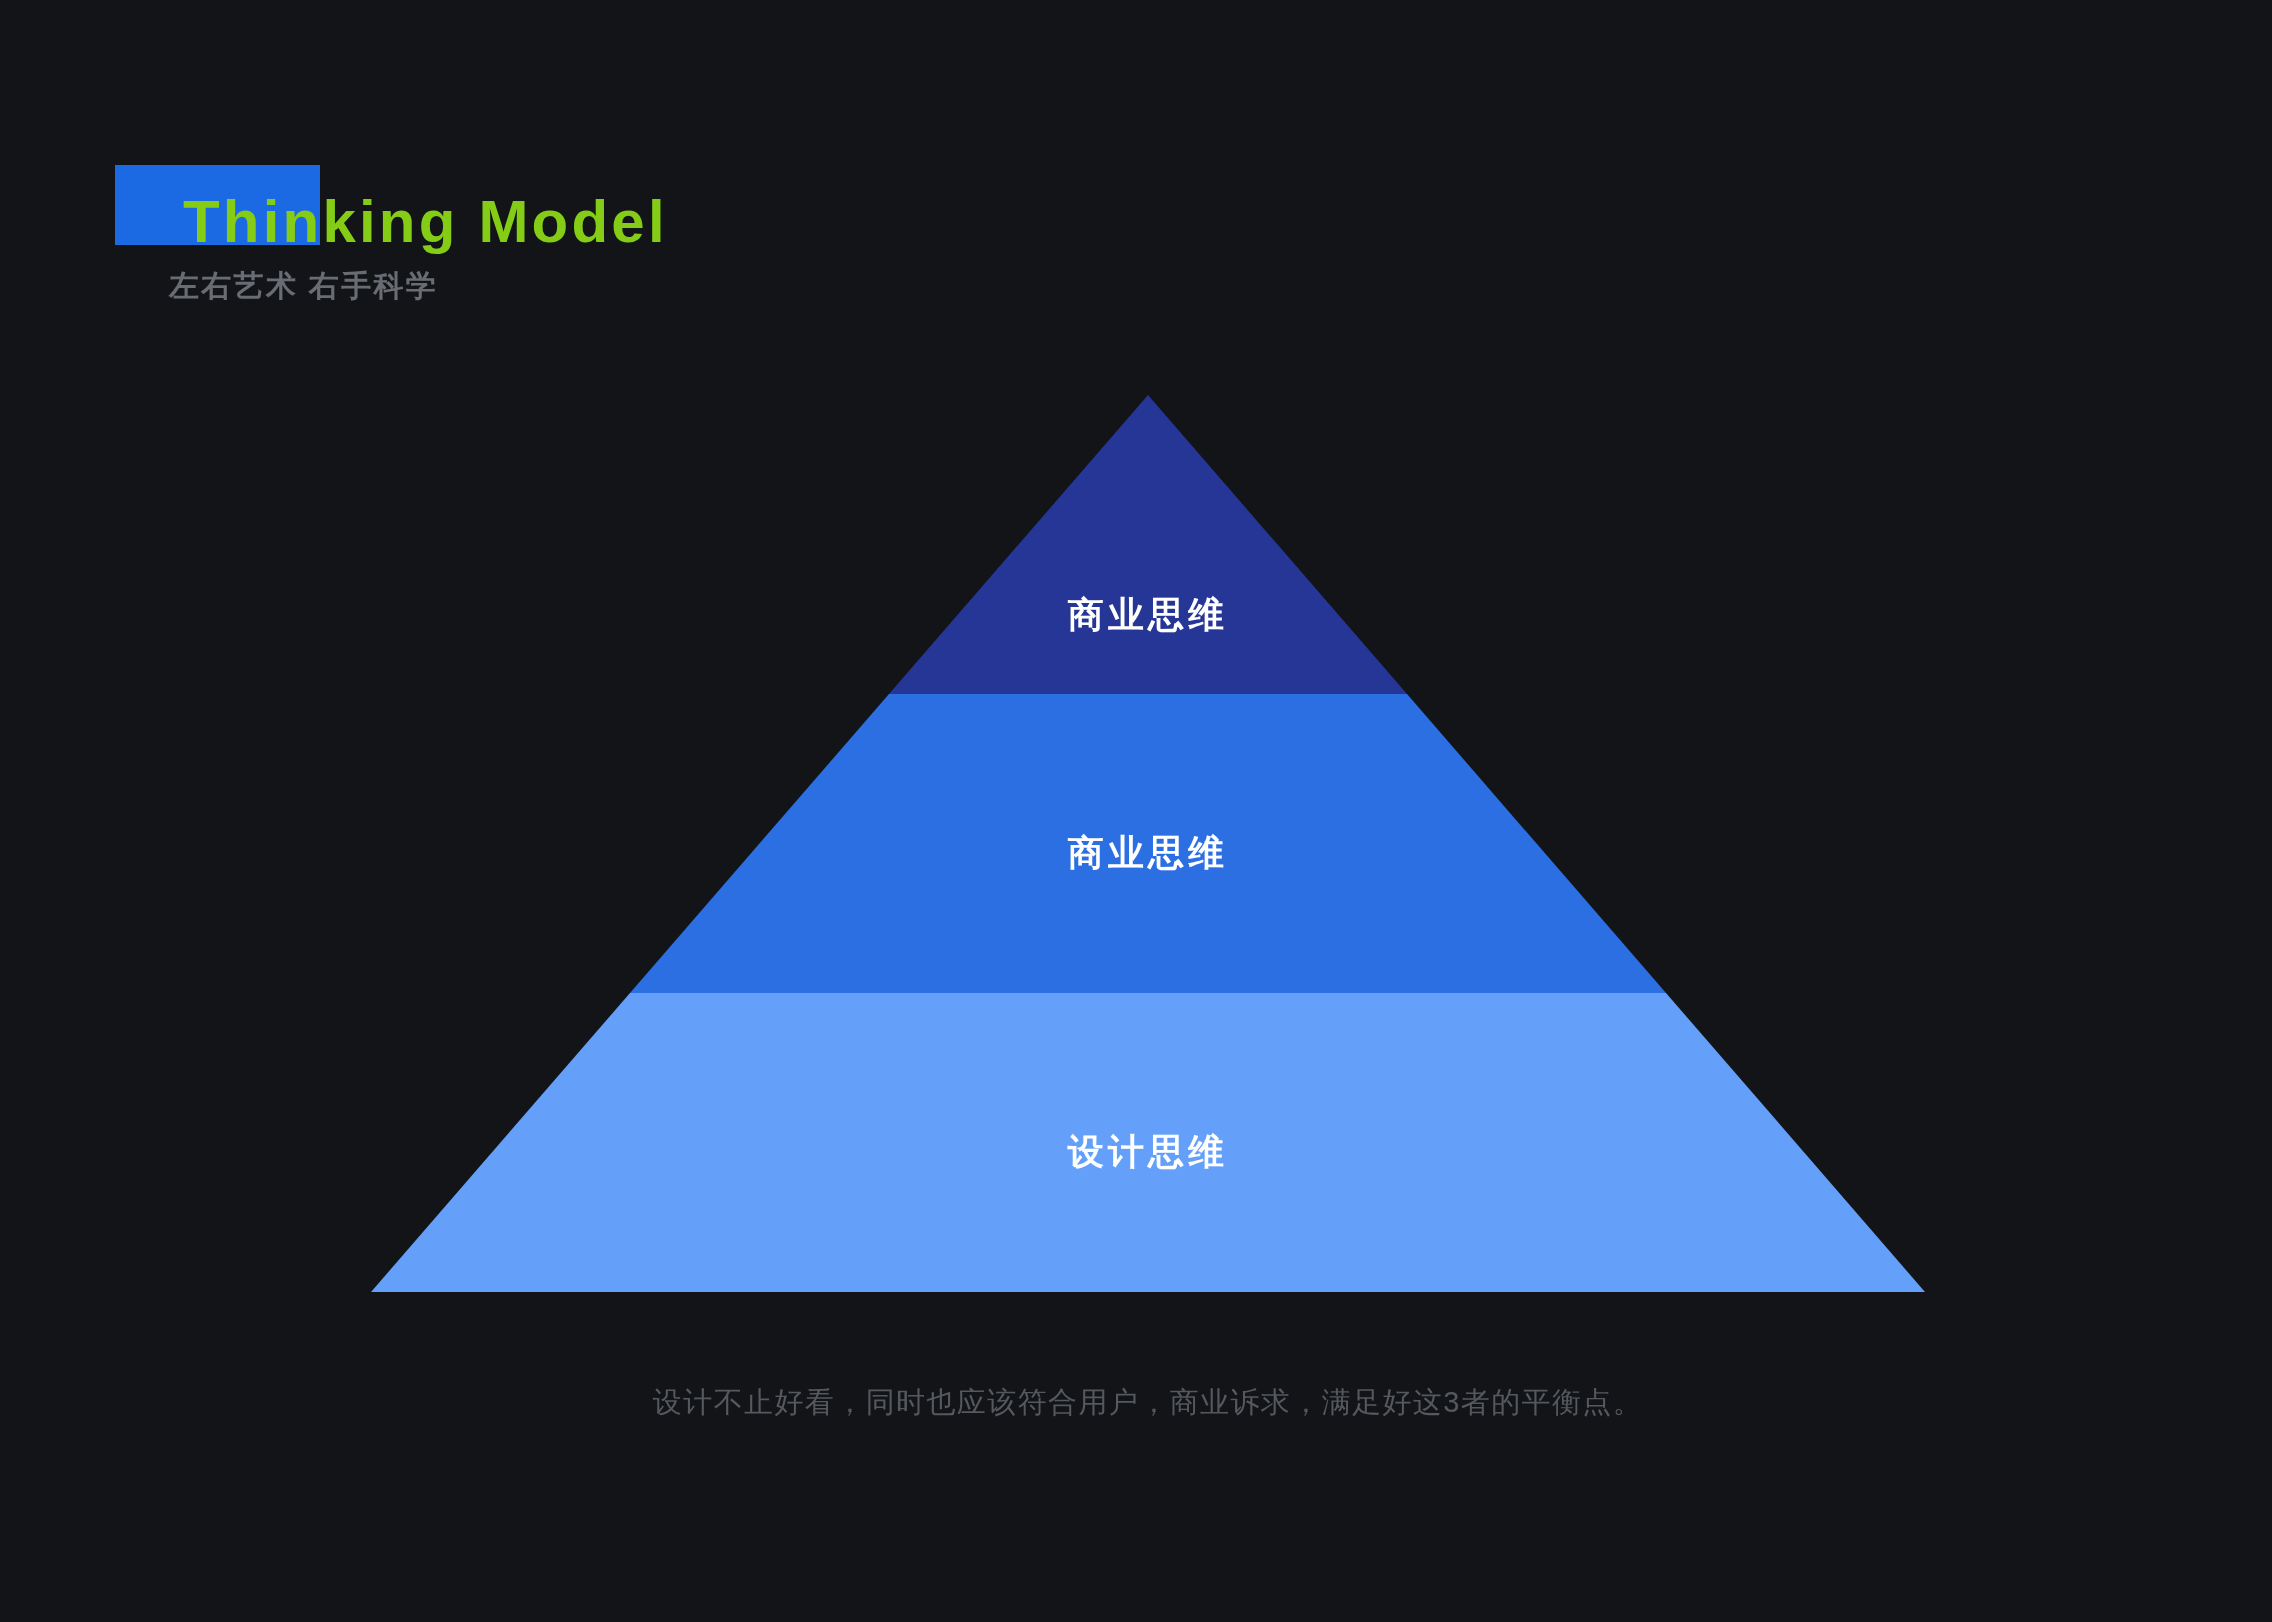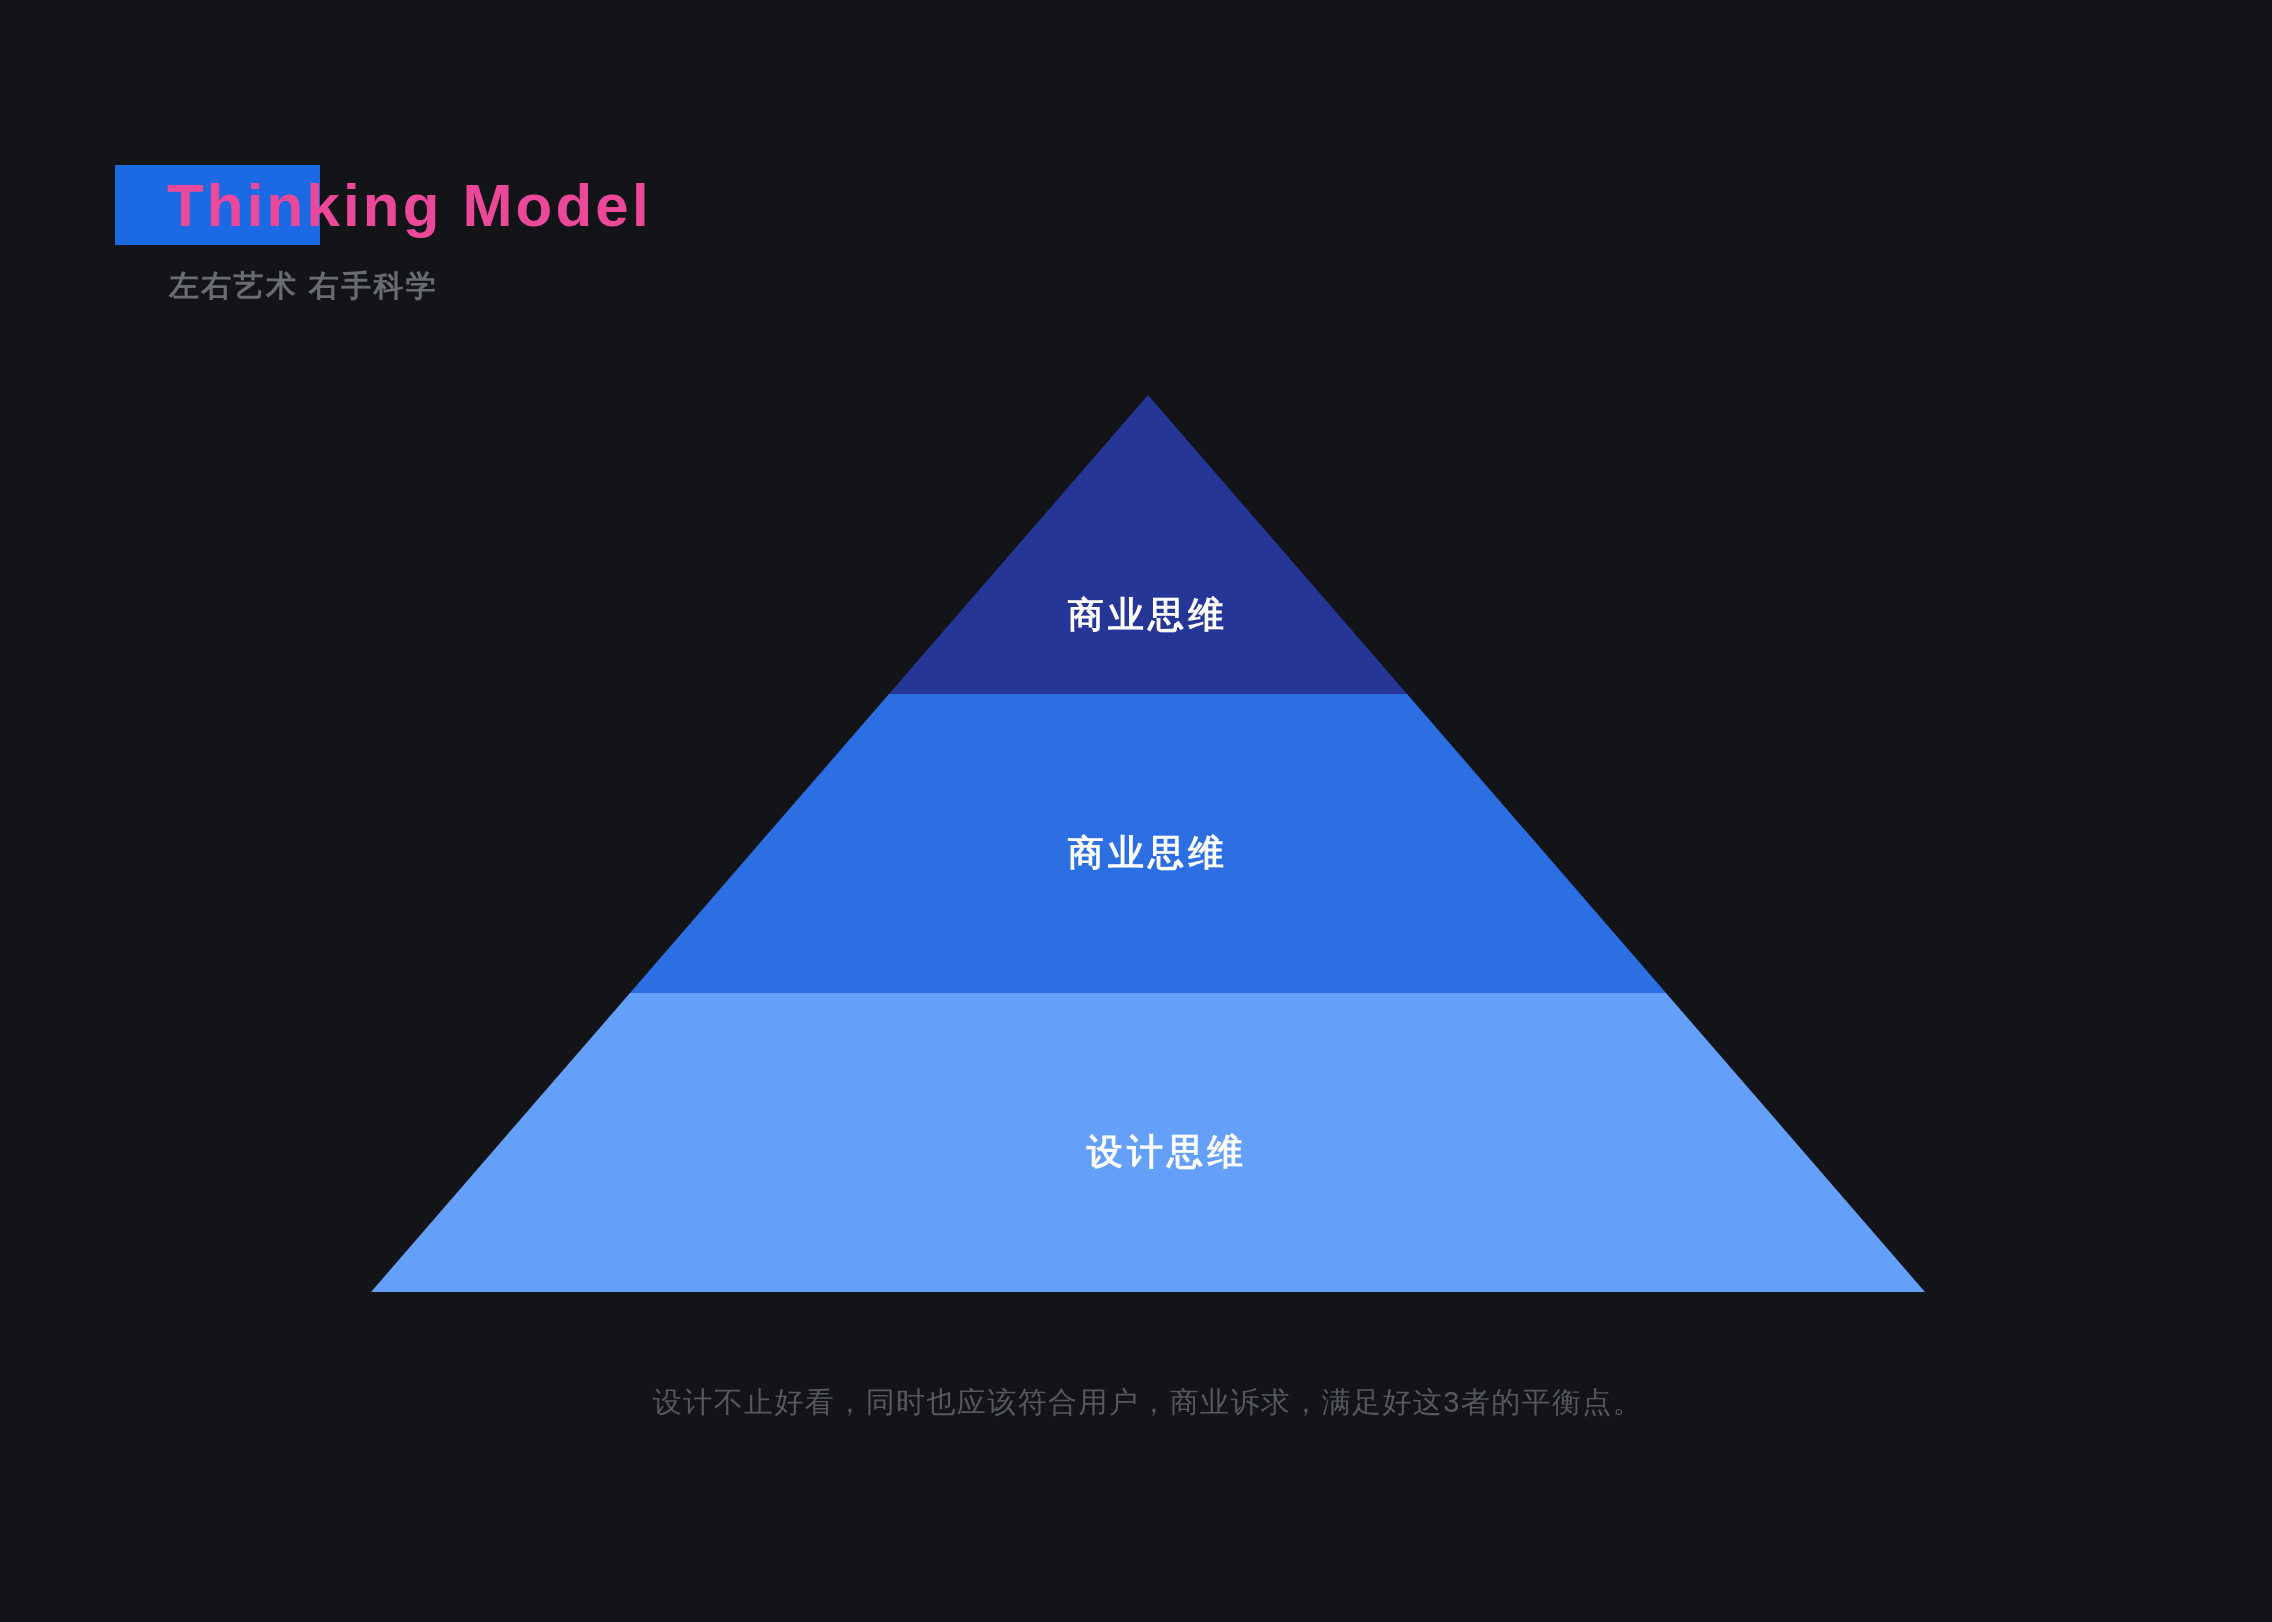--- a/index.html
+++ b/index.html
@@ -26,22 +26,22 @@
     width: 205px;
     height: 80px;
   }
   .page-title {
     position: absolute;
     left: 167px;
     top: 165px;
     height: 80px;
     display: flex;
     align-items: center;
-    margin: 0;
-    color: #ec4899;
+    margin: 16px;
+    color: #84cc16;
     font-size: 60px;
     font-weight: 700;
     letter-spacing: 3.2px;
     white-space: nowrap;
   }
   .page-subtitle {
     position: absolute;
     left: 169px;
     top: 266px;
     margin: 0;
@@ -72,21 +72,21 @@
     left: 50%;
     transform: translate(-50%, -50%);
     color: #ffffff;
     font-size: 36px;
     font-weight: 700;
     letter-spacing: 4.1px;
     white-space: nowrap;
   }
   .layer-top .layer-label    { top: 73.7%; }
   .layer-middle .layer-label { top: 53.3%; }
-  .layer-bottom .layer-label { top: 53.3%; margin-left: 19px; }
+  .layer-bottom .layer-label { top: 53.3%; }
 
   
   .caption {
     position: absolute;
     left: 0;
     top: 1383px;
     width: 100%;
     margin: 0;
     text-align: center;
     font-size: 29px;

